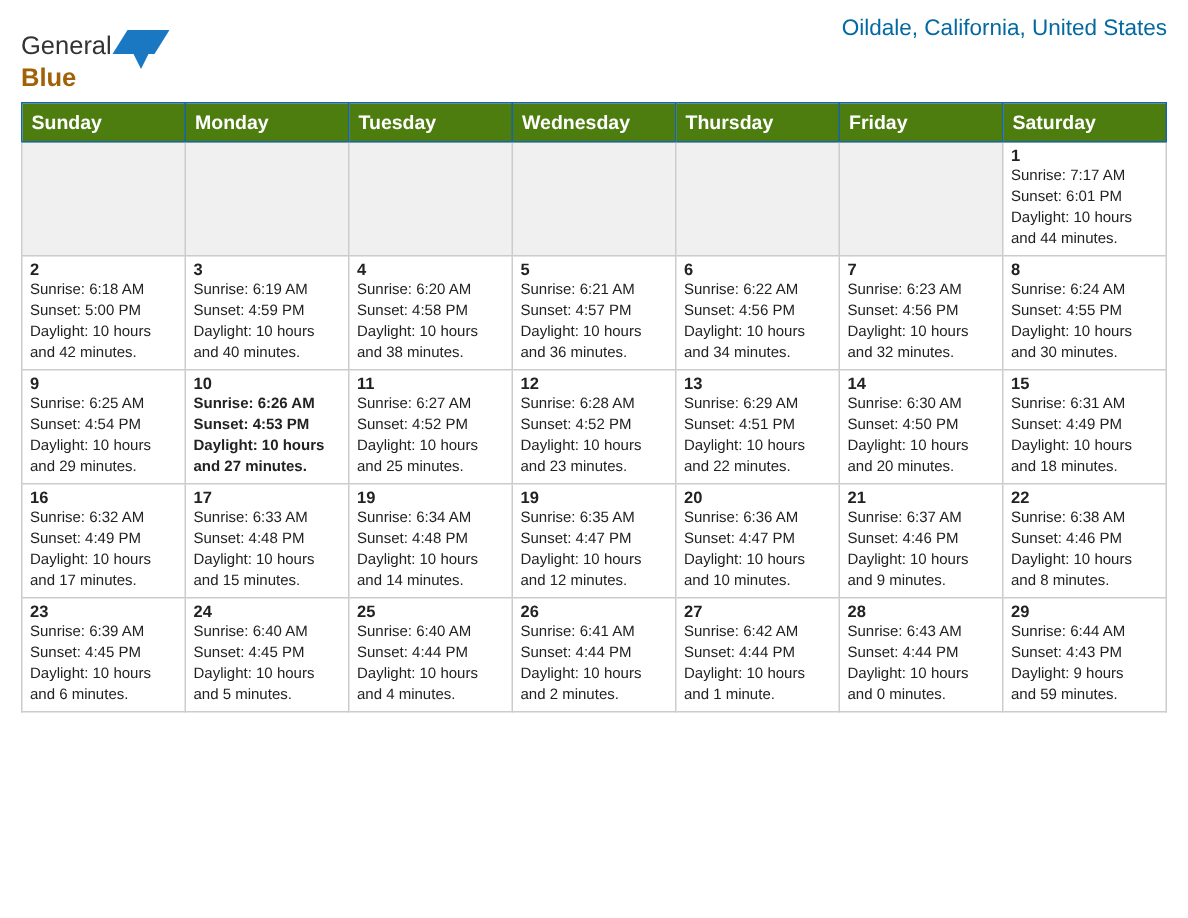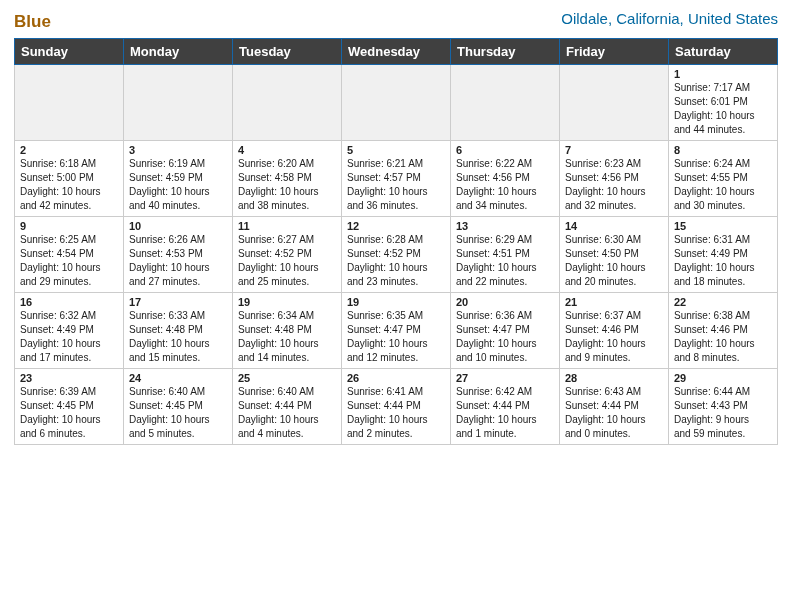--- a/index.html
+++ b/index.html
@@ -39,21 +39,21 @@
     .cal-subtitle {
       font-size: 15px;
       color: #0369a1;
     }
     .calendar {
       width: 100%;
       border-collapse: collapse;
       border: 1px solid #bbb;
     }
     .calendar th {
-      background: #404040;
+      background: #4d7c0f;
       color: #fff;
       font-size: 13px;
       font-weight: bold;
       text-align: left;
       padding: 5px 6px;
       border: 1px solid #1565a8;
     }
     .calendar td {
       border: 1px solid #ccc;
       vertical-align: top;
@@ -81,20 +81,27 @@
       color: #222;
     }
   </style>
 </head>
 <body>
 
 <div class="page">
   <div class="header">
     <div class="logo">
       <div style="display:flex;flex-direction:column;align-items:flex-start;">
+        <div style="display:flex;align-items:center;">
+          <span style="font-size:17px;color:#333;font-weight:normal;">General</span>
+          <svg width="38" height="30" viewBox="0 0 38 30" style="margin-left:1px;">
+            <polygon points="10,4 38,4 28,20 0,20" fill="#1a78c2"></polygon>
+            <polygon points="14,20 24,20 19,30" fill="#1a78c2"></polygon>
+          </svg>
+        </div>
         <span style="font-size:17px;color:#a16207;font-weight:bold;margin-top:-4px;margin-left:0;">Blue</span>
       </div>
     </div>
     <div class="title-block">
       <div class="cal-subtitle">Oildale, California, United States</div>
     </div>
   </div>
 
   <table class="calendar">
     <thead>
@@ -178,21 +185,21 @@
         <tr>
           <td>
             <span class="day-num">9</span>
             <div class="day-info" style="white-space: pre-line;">Sunrise: 6:25 AM
 Sunset: 4:54 PM
 Daylight: 10 hours
 and 29 minutes.</div>
           </td>
           <td>
             <span class="day-num">10</span>
-            <div class="day-info" style="white-space: pre-line;">Sunrise: 6:26 AM
+            <div class="day-info" style="white-space: pre-line; font-weight: bold;">Sunrise: 6:26 AM
 Sunset: 4:53 PM
 Daylight: 10 hours
 and 27 minutes.</div>
           </td>
           <td>
             <span class="day-num">11</span>
             <div class="day-info" style="white-space: pre-line;">Sunrise: 6:27 AM
 Sunset: 4:52 PM
 Daylight: 10 hours
 and 25 minutes.</div>

